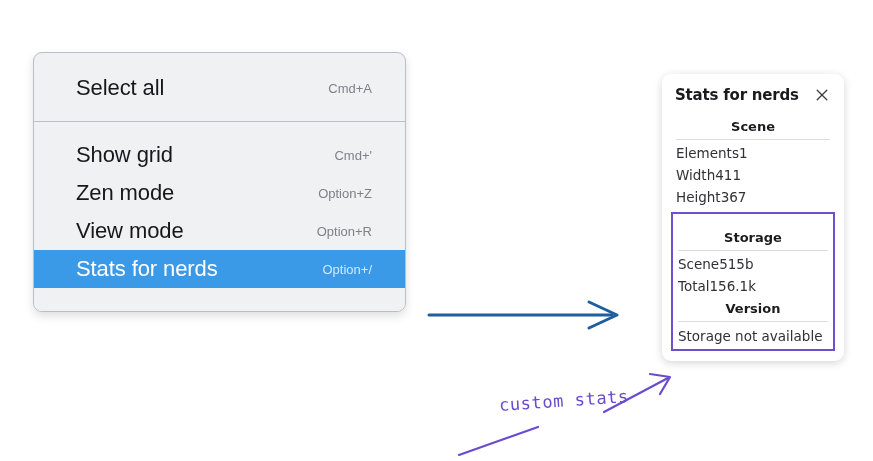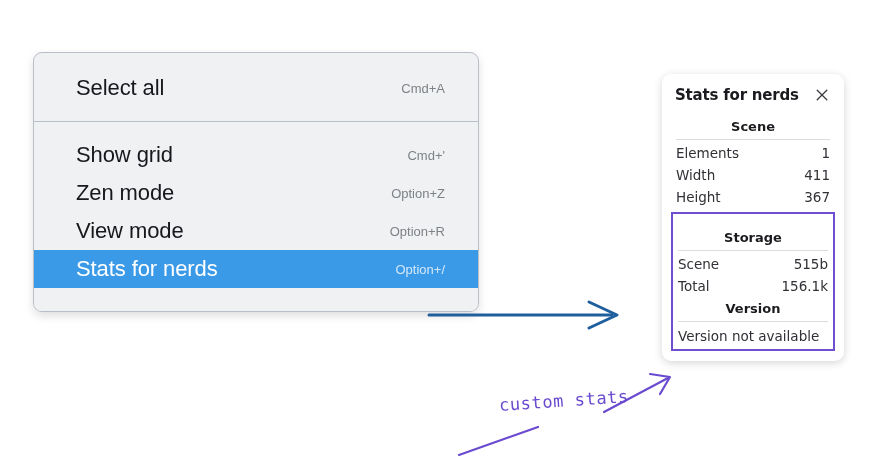--- a/index.html
+++ b/index.html
@@ -14,21 +14,21 @@
     overflow: hidden;
     font-family: "Liberation Sans", sans-serif;
     -webkit-font-smoothing: antialiased;
   }
 
   
   #context-menu {
     position: absolute;
     left: 33px;
     top: 52px;
-    width: 446px;
+    width: 373px;
     background: #f0f1f3;
     border: 1px solid #b9bfc7;
     border-radius: 9px;
     box-shadow: 0 4px 10px rgba(0,0,0,0.13);
     overflow: hidden;
     box-sizing: border-box;
   }
   .menu-group {
     padding: 8px 0;
   }
@@ -116,21 +116,20 @@
     color: #1b1b1f;
     padding: 4px 0 5px 0;
   }
   .section-rule {
     height: 1px;
     background: #dcdce0;
     margin: 0 1px 2px 1px;
   }
   .stat-row {
     display: flex;
-    justify-content: space-between;
     align-items: baseline;
     font-size: 13.5px;
     color: #303036;
     padding: 3px 1px;
   }
   .stat-row .sv {
     text-align: right;
   }
   .stat-note {
     font-size: 13.5px;
@@ -237,21 +236,21 @@
       <span class="sl">Scene</span>
       <span class="sv">515b</span>
     </div>
     <div class="stat-row">
       <span class="sl">Total</span>
       <span class="sv">156.1k</span>
     </div>
 
     <div class="section-title">Version</div>
     <div class="section-rule"></div>
-    <div class="stat-note">Version not available</div>
+    <div class="stat-note">Storage not available</div>
   </div>
 </div>
 
 <svg id="annotations" viewBox="0 0 873 461">
 
   <g>
     <line x1="429" y1="315" x2="612" y2="315" stroke="#1f5f9e" stroke-width="3" stroke-linecap="round"></line>
     <polyline points="589,302 617,315 589,328" fill="none" stroke="#1f5f9e" stroke-width="3" stroke-linecap="round" stroke-linejoin="round"></polyline>
   </g>
 

